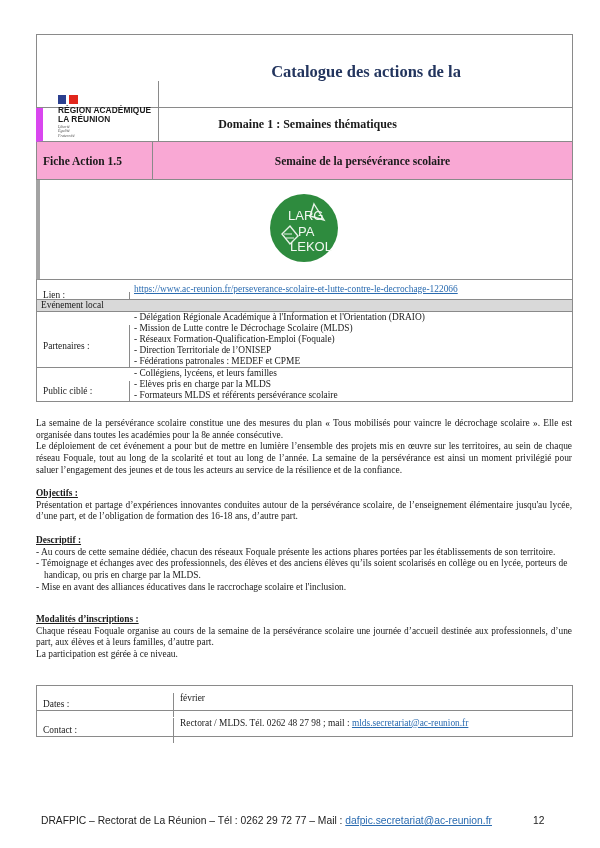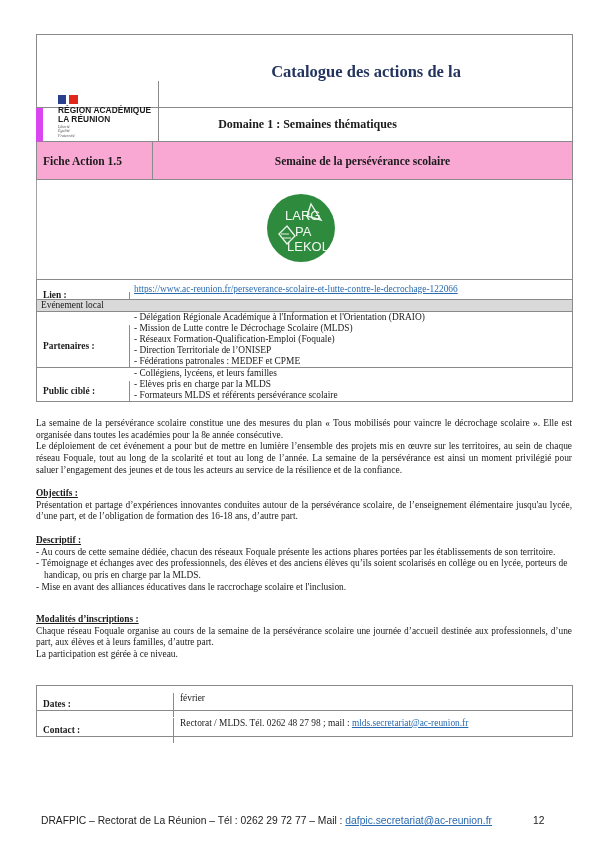--- a/index.html
+++ b/index.html
@@ -28,31 +28,31 @@
          align-items: center; justify-content: center; font-weight: bold; font-size: 12px; }
   
   .fiche { left: 36px; top: 142px; width: 537px; height: 38px; background: #f9a8d4;
            border-left: 1px solid #8a8a8a; border-right: 1px solid #8a8a8a; border-bottom: 1px solid #8a8a8a; }
   .fiche-l { position: absolute; left: 0; top: 0; width: 116px; height: 37px; border-right: 1px solid #8a8a8a;
              display: flex; align-items: center; padding-left: 6px; box-sizing: border-box;
              font-weight: bold; font-size: 11.5px; }
   .fiche-r { position: absolute; left: 116px; top: 0; right: 0; height: 37px; display: flex;
              align-items: center; justify-content: center; font-weight: bold; font-size: 11.5px; }
   
-  .logorow { left: 36px; top: 180px; width: 537px; height: 100px; border-left: 1px solid #a3a3a3;
+  .logorow { left: 36px; top: 180px; width: 537px; height: 100px; border-left: 4px solid #a3a3a3;
              border-right: 1px solid #8a8a8a; border-bottom: 1px solid #8a8a8a; }
   .largo { position: absolute; left: 230px; top: 14px; width: 68px; height: 68px; border-radius: 50%;
            background: #2e8b3e; }
 
   
   .info { left: 36px; top: 279px; width: 537px; border: 1px solid #8a8a8a; border-top: none; }
   .row { display: flex; border-bottom: 1px solid #8a8a8a; font-size: 9.4px; line-height: 11px; }
   .row:last-child { border-bottom: none; }
   .c1 { width: 93px; box-sizing: border-box; border-right: 1px solid #8a8a8a; padding-left: 6px;
-        display: flex; align-items: center; font-weight: bold; margin-top: 13px; }
+        display: flex; align-items: center; font-weight: normal; margin-top: 13px; }
   .c2 { flex: 1; padding-left: 4px; }
   .link { color: #2a6bb0; text-decoration: underline; }
   .gray { background: #d9d9d9; padding-left: 4px; font-size: 9.4px; line-height: 11px; border-bottom: 1px solid #8a8a8a; }
 
   
   .para { left: 36px; width: 536px; font-size: 9.4px; line-height: 11.7px; text-align: justify; }
   .sec-h { font-weight: bold; text-decoration: underline; }
   .dash { padding-left: 8px; text-indent: -8px; text-align: left; }
 
   

